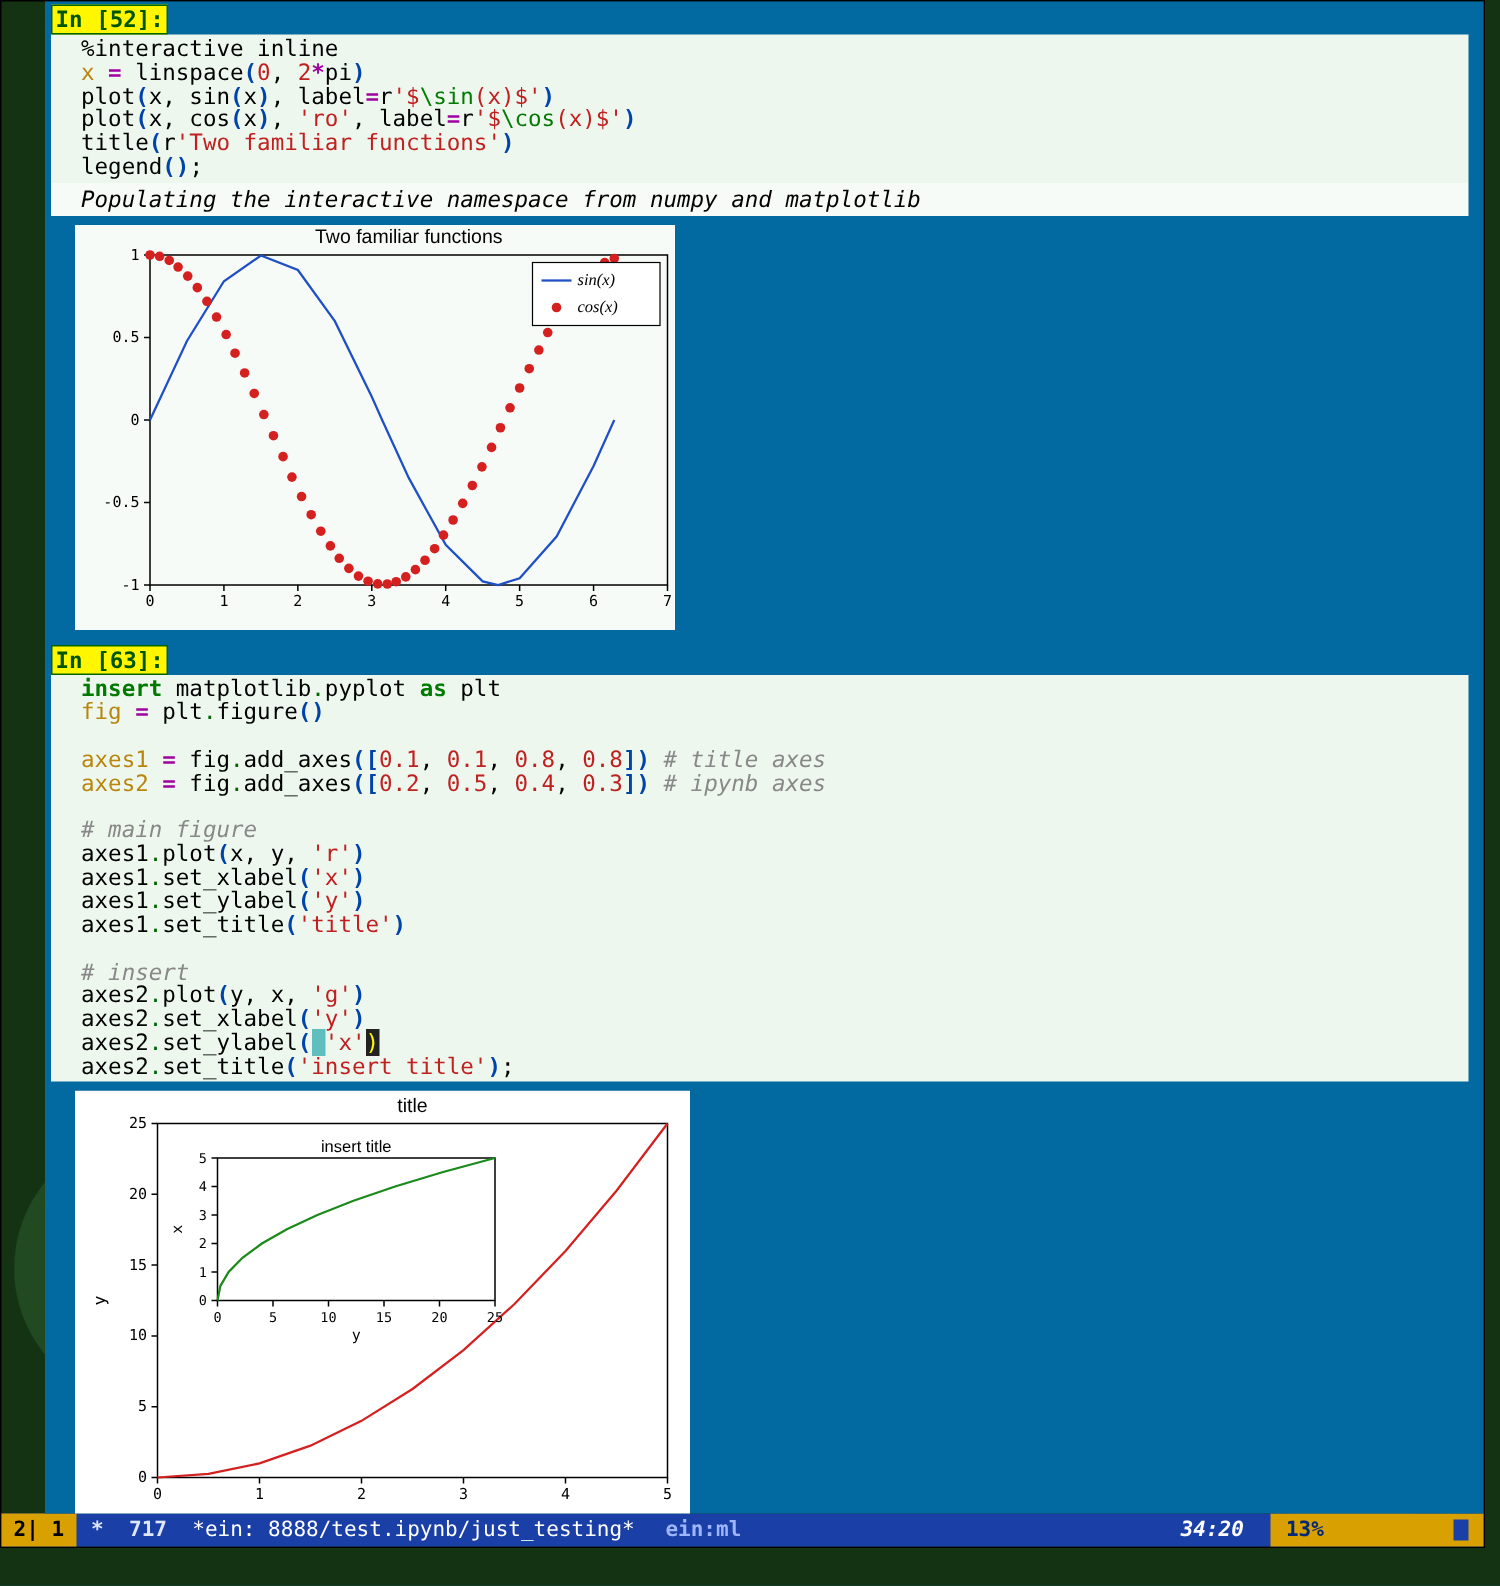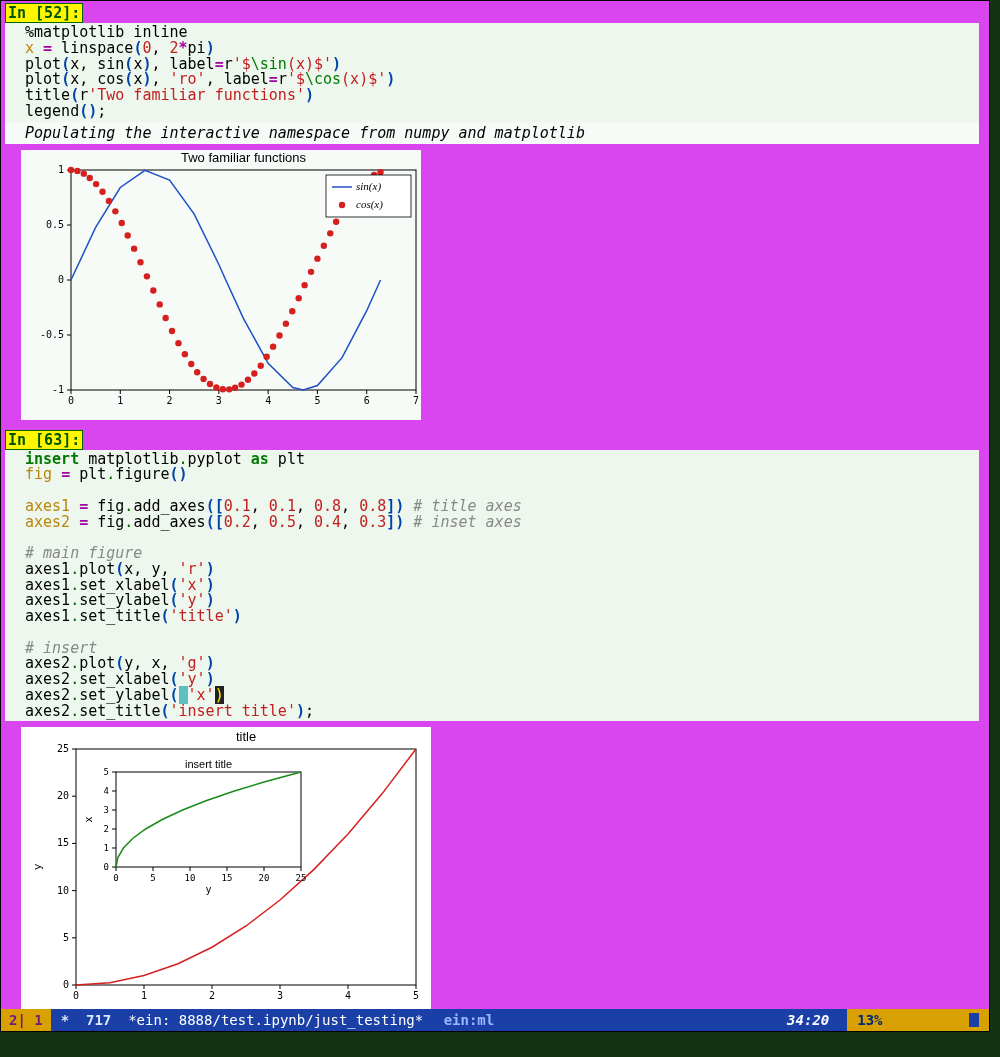--- a/index.html
+++ b/index.html
@@ -30,23 +30,24 @@
     color: #000;
     font-weight: bold;
     padding: 0 4px;
     height: 18px;
     line-height: 18px;
     font-size: 14px;
   }
   .titlebar .ipmark { text-decoration: underline; }
   .content {
     flex: 1;
-    background: #d946ef;
+    background: #0369a1;
     overflow: hidden;
     position: relative;
+    margin-left: 29px;
   }
   .cell-in-label {
     display: inline-block;
     background: #fff600;
     color: #005500;
     font-weight: bold;
     padding: 0 2px;
     margin: 2px 0 0 4px;
     border: 1px solid #006600;
   }
@@ -88,21 +89,21 @@
     height: 22px;
     background: #1a3fa6;
     color: #fff;
     font-size: 14px;
     display: flex;
     align-items: center;
     font-weight: bold;
   }
   .statusbar .seg-left {
     background: #d8a000;
-    color: #701a75;
+    color: #000000;
     padding: 0 8px;
     height: 100%;
     display: flex; align-items: center;
     font-weight: bold;
   }
   .statusbar .seg-mid {
     padding: 0 10px;
     color: #dfe7ff;
   }
   .statusbar .seg-file {
@@ -131,21 +132,21 @@
 <body>
 
 <div class="desktop-bg"></div>
 
 <div class="window">
 
   <div class="content">
 
     
     <div class="cell-in-label">In [52]:</div>
-    <div class="code" id="code1"><span class="name">%matplotlib inline</span>
+    <div class="code" id="code1"><span class="name">%interactive inline</span>
 <span class="var">x</span> <span class="kw2">=</span> linspace<span class="par">(</span><span class="num">0</span>, <span class="num">2</span><span class="kw2">*</span>pi<span class="par">)</span>
 plot<span class="par">(</span>x, sin<span class="par">(</span>x<span class="par">)</span>, label<span class="kw2">=</span>r<span class="str">'$</span><span class="strkw">\sin</span><span class="str">(x)$'</span><span class="par">)</span>
 plot<span class="par">(</span>x, cos<span class="par">(</span>x<span class="par">)</span>, <span class="str">'ro'</span>, label<span class="kw2">=</span>r<span class="str">'$</span><span class="strkw">\cos</span><span class="str">(x)$'</span><span class="par">)</span>
 title<span class="par">(</span>r<span class="str">'Two familiar functions'</span><span class="par">)</span>
 legend<span class="par">()</span>;</div>
     <div class="output-text">Populating the interactive namespace from numpy and matplotlib</div>
 
     <div class="chart-wrap">
       <svg id="chart1" width="400" height="270">
           <rect x="0" y="0" width="400" height="270" fill="#f7fbf7"></rect>
@@ -237,21 +238,21 @@
           </g>
         </svg>
     </div>
 
     
     <div class="cell-in-label">In [63]:</div>
     <div class="code" id="code2"><span class="kw">insert</span> matplotlib<span class="op">.</span>pyplot <span class="kw">as</span> plt
 <span class="var">fig</span> <span class="kw2">=</span> plt<span class="op">.</span>figure<span class="par">()</span>
 
 <span class="var">axes1</span> <span class="kw2">=</span> fig<span class="op">.</span>add_axes<span class="par">([</span><span class="num">0.1</span>, <span class="num">0.1</span>, <span class="num">0.8</span>, <span class="num">0.8</span><span class="par">])</span> <span class="cmt"># title axes</span>
-<span class="var">axes2</span> <span class="kw2">=</span> fig<span class="op">.</span>add_axes<span class="par">([</span><span class="num">0.2</span>, <span class="num">0.5</span>, <span class="num">0.4</span>, <span class="num">0.3</span><span class="par">])</span> <span class="cmt"># inset axes</span>
+<span class="var">axes2</span> <span class="kw2">=</span> fig<span class="op">.</span>add_axes<span class="par">([</span><span class="num">0.2</span>, <span class="num">0.5</span>, <span class="num">0.4</span>, <span class="num">0.3</span><span class="par">])</span> <span class="cmt"># ipynb axes</span>
 
 <span class="cmt"># main figure</span>
 axes1<span class="op">.</span>plot<span class="par">(</span>x, y, <span class="str">'r'</span><span class="par">)</span>
 axes1<span class="op">.</span>set_xlabel<span class="par">(</span><span class="str">'x'</span><span class="par">)</span>
 axes1<span class="op">.</span>set_ylabel<span class="par">(</span><span class="str">'y'</span><span class="par">)</span>
 axes1<span class="op">.</span>set_title<span class="par">(</span><span class="str">'title'</span><span class="par">)</span>
 
 <span class="cmt"># insert</span>
 axes2<span class="op">.</span>plot<span class="par">(</span>y, x, <span class="str">'g'</span><span class="par">)</span>
 axes2<span class="op">.</span>set_xlabel<span class="par">(</span><span class="str">'y'</span><span class="par">)</span>

